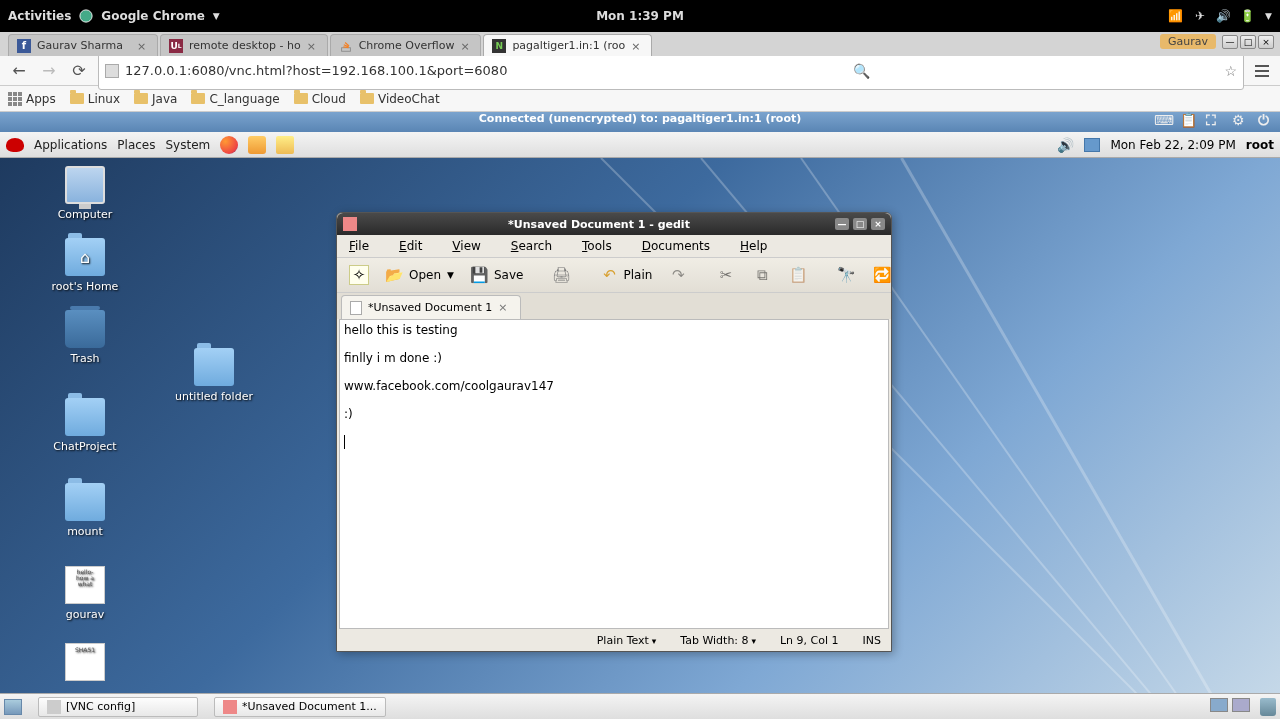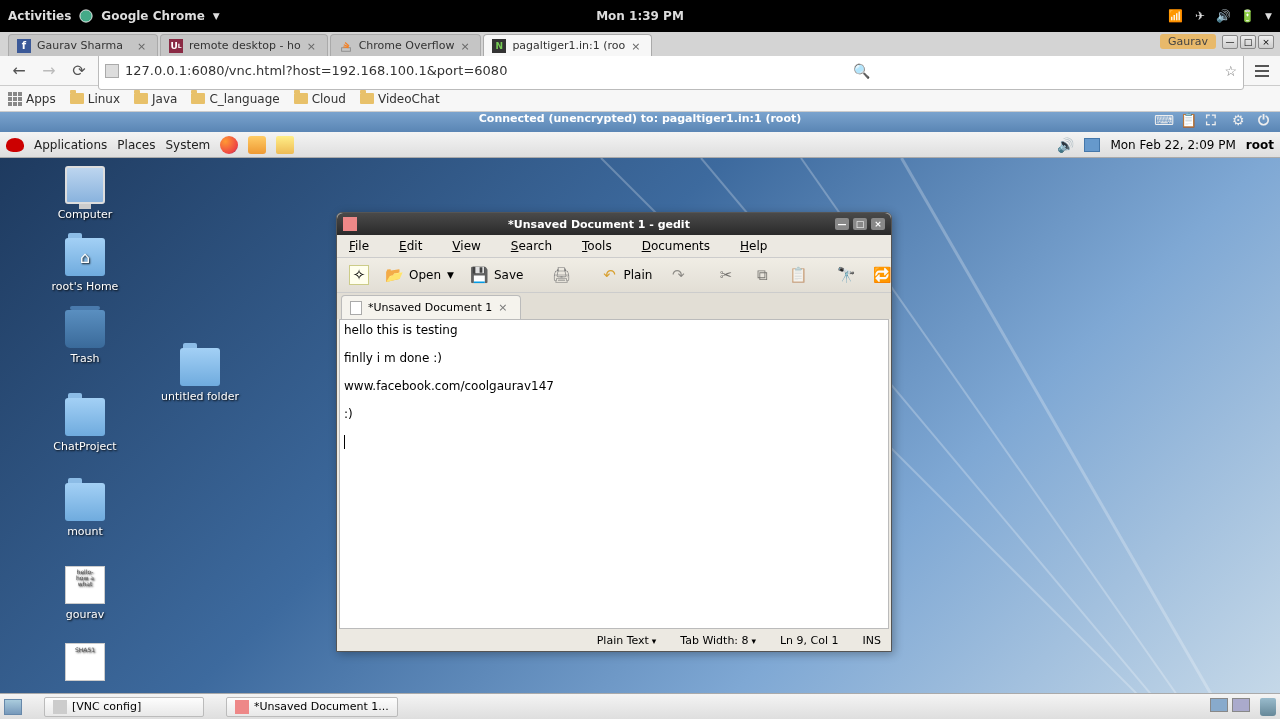--- a/index.html
+++ b/index.html
@@ -85,21 +85,21 @@
 .gedit-doctabs { height: 26px; display: flex; align-items: flex-end; padding: 0 4px; background: #e2ded5; }
 .doctab { height: 24px; display: flex; align-items: center; gap: 6px; padding: 0 8px; font-size: 11px; background: #f5f3ed; border: 1px solid #bbb; border-bottom: none; border-radius: 4px 4px 0 0; }
 .doctab .dicon { width: 12px; height: 14px; background: #fff; border: 1px solid #aaa; }
 .doctab .dclose { width: 14px; height: 14px; font-size: 11px; color: #777; cursor: pointer; }
 .gedit-editor { height: 310px; background: #fff; border: 1px solid #bbb; margin: 0 2px; font-family: "DejaVu Sans Mono", monospace; font-size: 12px; padding: 3px 4px; white-space: pre; color: #000; position: relative; }
 .cursor { display: inline-block; width: 1px; height: 14px; background: #000; vertical-align: text-bottom; }
 .gedit-status { height: 22px; display: flex; align-items: center; justify-content: flex-end; padding: 0 10px; gap: 24px; font-size: 11px; background: #ece9e2; }
 .gedit-status span.drop::after { content: " ▾"; font-size: 9px; }
 
 
-.remote-taskbar { height: 26px; background: linear-gradient(#f4f4f4,#dedede); border-top: 1px solid #aaa; display: flex; align-items: center; padding: 0 4px; gap: 22px; font-size: 11px; }
+.remote-taskbar { height: 26px; background: linear-gradient(#f4f4f4,#dedede); border-top: 1px solid #aaa; display: flex; align-items: center; padding: 0 4px; gap: 16px; font-size: 11px; }
 .tb-task { height: 20px; padding: 0 8px; display: flex; align-items: center; gap: 5px; border: 1px solid #bbb; border-radius: 2px; background: linear-gradient(#fdfdfd,#e8e8e8); cursor: pointer; min-width: 160px; }
 .tb-task .tico { width: 14px; height: 14px; background: #ccc; }
 .rt-right { margin-left: auto; display: flex; gap: 4px; }
 .ws { width: 18px; height: 14px; border: 1px solid #888; background: #aac; }
 </style>
 </head>
 <body>
 
 <div class="gnome-top">
   <div class="left">
@@ -245,21 +245,21 @@
   <div class="di" style="left:40px;top:80px"><div class="ico folder-ico" style="display:flex;align-items:center;justify-content:center;color:#fff;font-size:16px">⌂</div><span>root's Home</span></div>
   <div class="di" style="left:40px;top:152px"><div class="ico trash-ico"></div><span>Trash</span></div>
   <div class="di" style="left:40px;top:240px"><div class="ico folder-ico"></div><span>ChatProject</span></div>
   <div class="di" style="left:40px;top:408px"><div class="ico file-ico" style="white-space:pre-line;line-height:1">hello-
 how a
 what</div><span>gourav</span></div>
   <div class="di" style="left:40px;top:325px"><div class="ico folder-ico"></div><span>mount</span></div>
   <div class="di" style="left:40px;top:485px">
       <div class="ico file-ico" style="font-size:6px">SHA51</div>
     </div>
-  <div class="di" style="left:155px;top:190px"><div class="ico folder-ico"></div><span>untitled folder</span></div>
+  <div class="di" style="left:169px;top:190px"><div class="ico folder-ico"></div><span>untitled folder</span></div>
 
   <div class="gedit">
     <div class="gedit-title">
       <span class="icon"></span>
       <span class="t">*Unsaved Document 1 - gedit</span>
       <div class="wc">
         <span class="wcb">—</span>
         <span class="wcb">□</span>
         <span class="wcb">×</span>
       </div>

